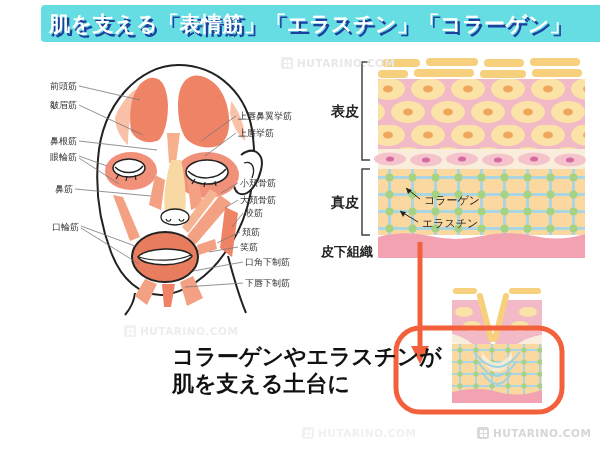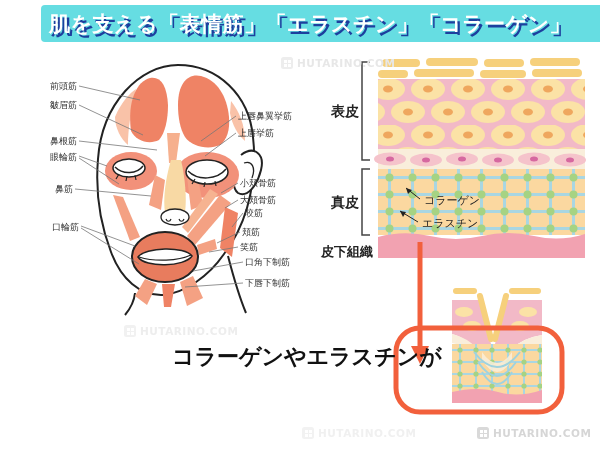--- a/index.html
+++ b/index.html
@@ -232,20 +232,21 @@
     <rect x="8" y="88" width="166" height="84" rx="24" fill="none" stroke="#f2603c" stroke-width="5"></rect>
 
     <g>
       <line x1="32" y1="2" x2="32" y2="110" stroke="#f2603c" stroke-width="5"></line>
       <path d="M23,106 L41,106 L32,124 Z" fill="#f2603c"></path>
     </g>
   </svg>
 
   <div id="caption">
     <div>コラーゲンやエラスチンが</div>
+    <div>肌を支える土台に</div>
   </div>
 
   <div class="wm" id="wm-top">
     <span class="wm-ic"></span>
     <span>HUTARINO.COM</span>
   </div>
   <div class="wm" id="wm-mid">
     <span class="wm-ic"></span>
     <span>HUTARINO.COM</span>
   </div>

